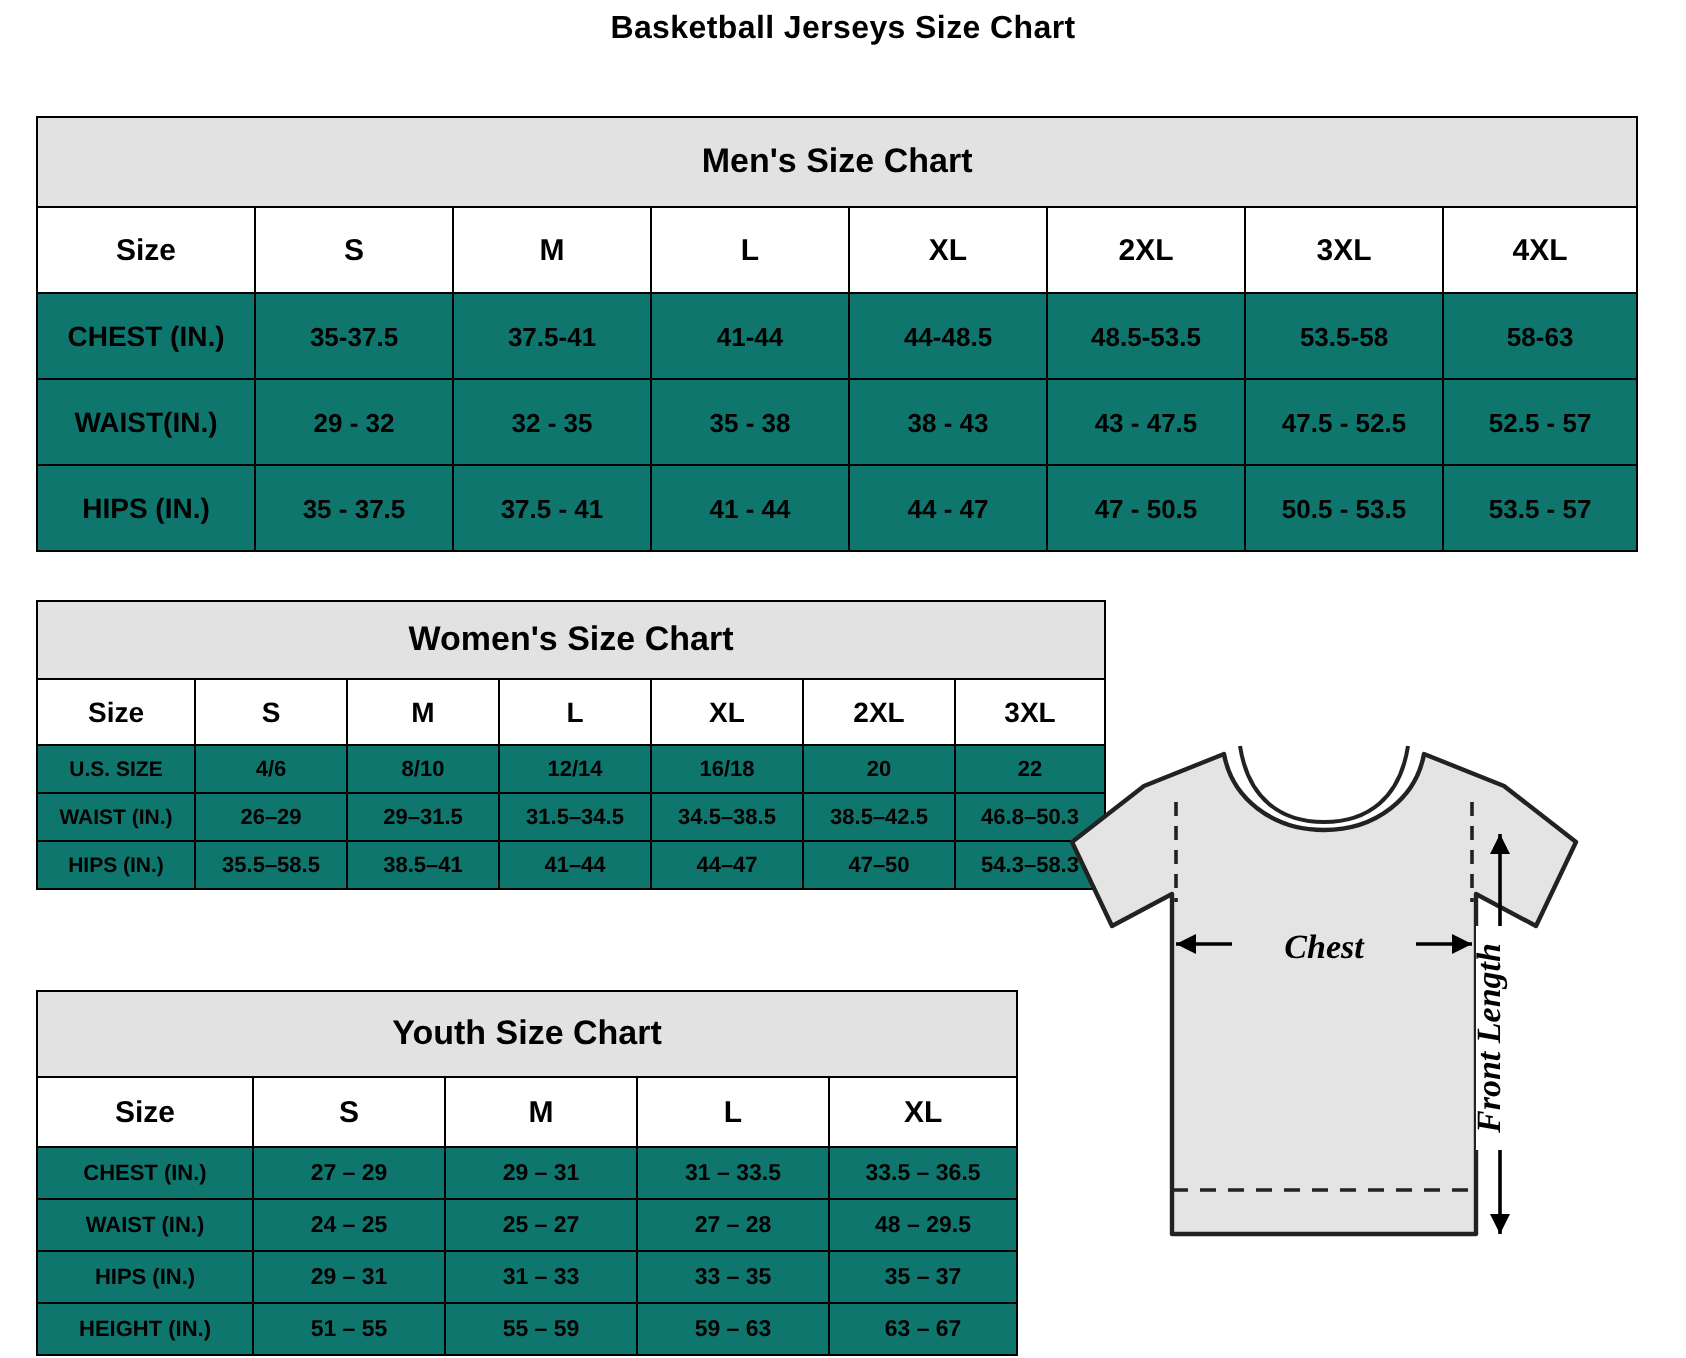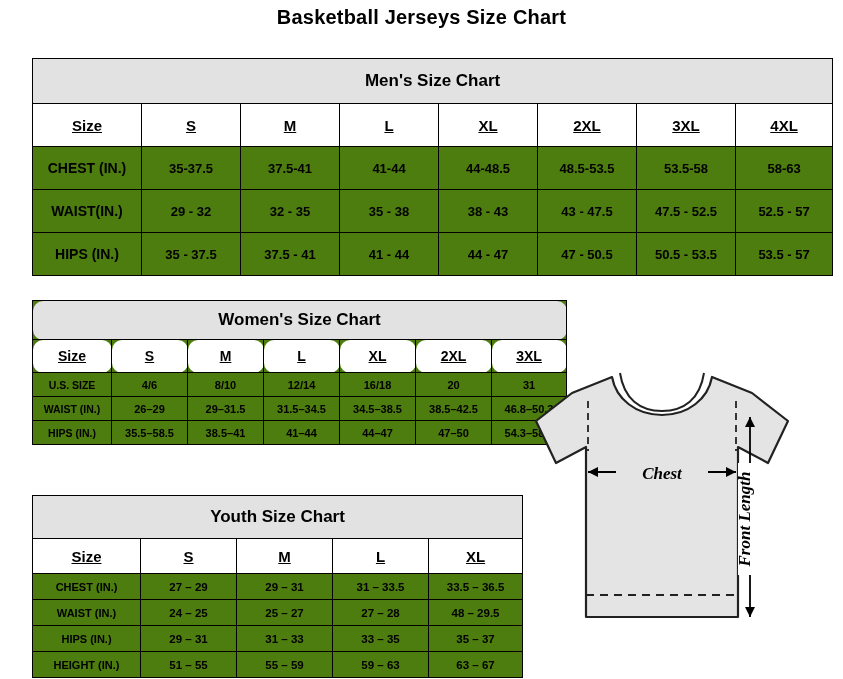--- a/index.html
+++ b/index.html
@@ -14,47 +14,45 @@
     font-family: "Liberation Sans", sans-serif;
     color: #000000;
     overflow: hidden;
   }
   #page-title {
     position: absolute;
     top: 6px;
     left: 0;
     width: 843px;
     text-align: center;
-    font-size: 20px;
+    font-size: 16px;
     font-weight: bold;
     letter-spacing: 0.2px;
   }
 
   table.chart {
     border-collapse: collapse;
     table-layout: fixed;
-    background: #4d7c0f;
-    margin-left: 14px;
+    background: #0f766e;
   }
   table.chart td, table.chart th {
     border: 1px solid #000000;
     text-align: center;
     vertical-align: middle;
     padding: 0;
     font-weight: bold;
   }
   .band {
     background: #e2e2e2;
     font-size: 17px;
     font-weight: bold;
   }
   .hdrrow td {
     background: #ffffff;
     font-weight: bold;
-    text-decoration: underline;
   }
 
   
   #men-chart {
     position: absolute;
     left: 18px;
     top: 58px;
     width: 800px;
   }
   #men-chart .band { height: 44px; font-size: 17px; }
@@ -64,21 +62,21 @@
 
   
   #women-chart {
     position: absolute;
     left: 18px;
     top: 300px;
     width: 534px;
   }
   #women-chart .band { height: 38px; font-size: 17px; }
   #women-chart .hdrrow td { height: 32px; font-size: 14px; }
-  #women-chart td { height: 23px; font-size: 11px; border-radius: 10px; }
+  #women-chart td { height: 23px; font-size: 11px; }
   #women-chart .rowlabel { font-size: 10.5px; }
 
   
   #youth-chart {
     position: absolute;
     left: 18px;
     top: 495px;
     width: 490px;
   }
   #youth-chart .band { height: 42px; font-size: 17px; }
@@ -189,21 +187,21 @@
       <td>2XL</td>
       <td>3XL</td>
     </tr>
     <tr>
       <td class="rowlabel">U.S. SIZE</td>
       <td>4/6</td>
       <td>8/10</td>
       <td>12/14</td>
       <td>16/18</td>
       <td>20</td>
-      <td>31</td>
+      <td>22</td>
     </tr>
     <tr>
       <td class="rowlabel">WAIST  (IN.)</td>
       <td>26–29</td>
       <td>29–31.5</td>
       <td>31.5–34.5</td>
       <td>34.5–38.5</td>
       <td>38.5–42.5</td>
       <td>46.8–50.3</td>
     </tr>

